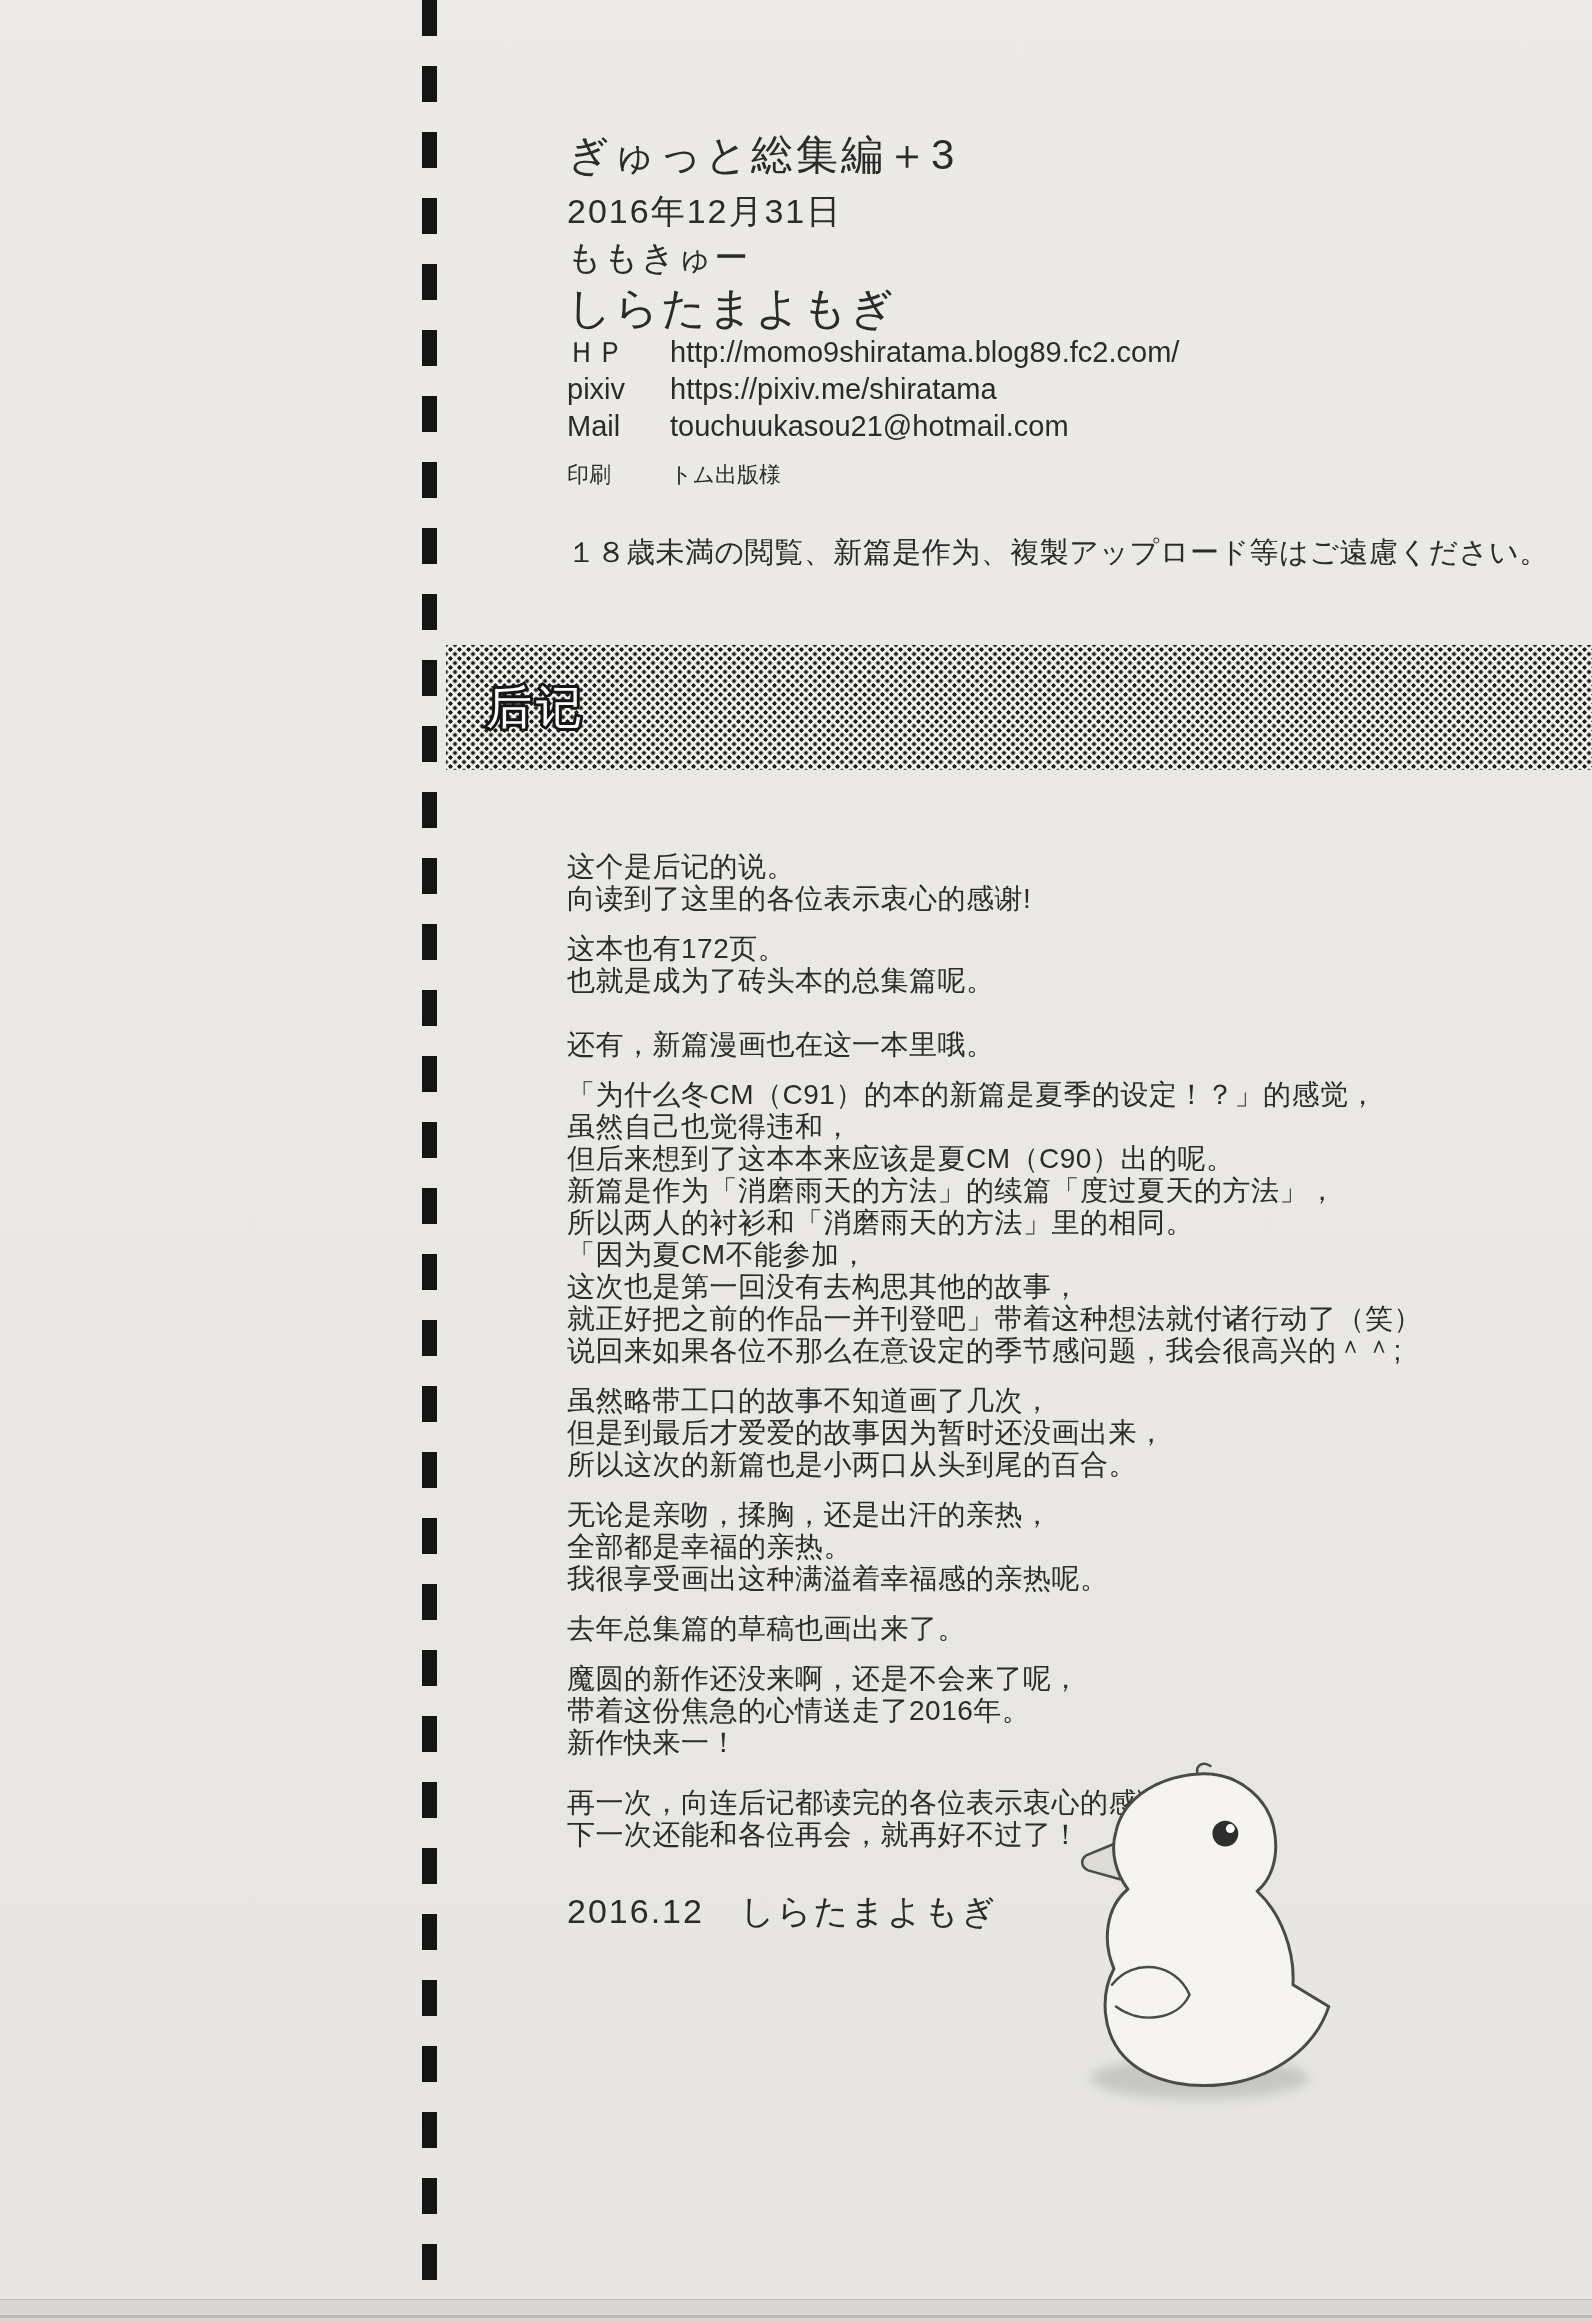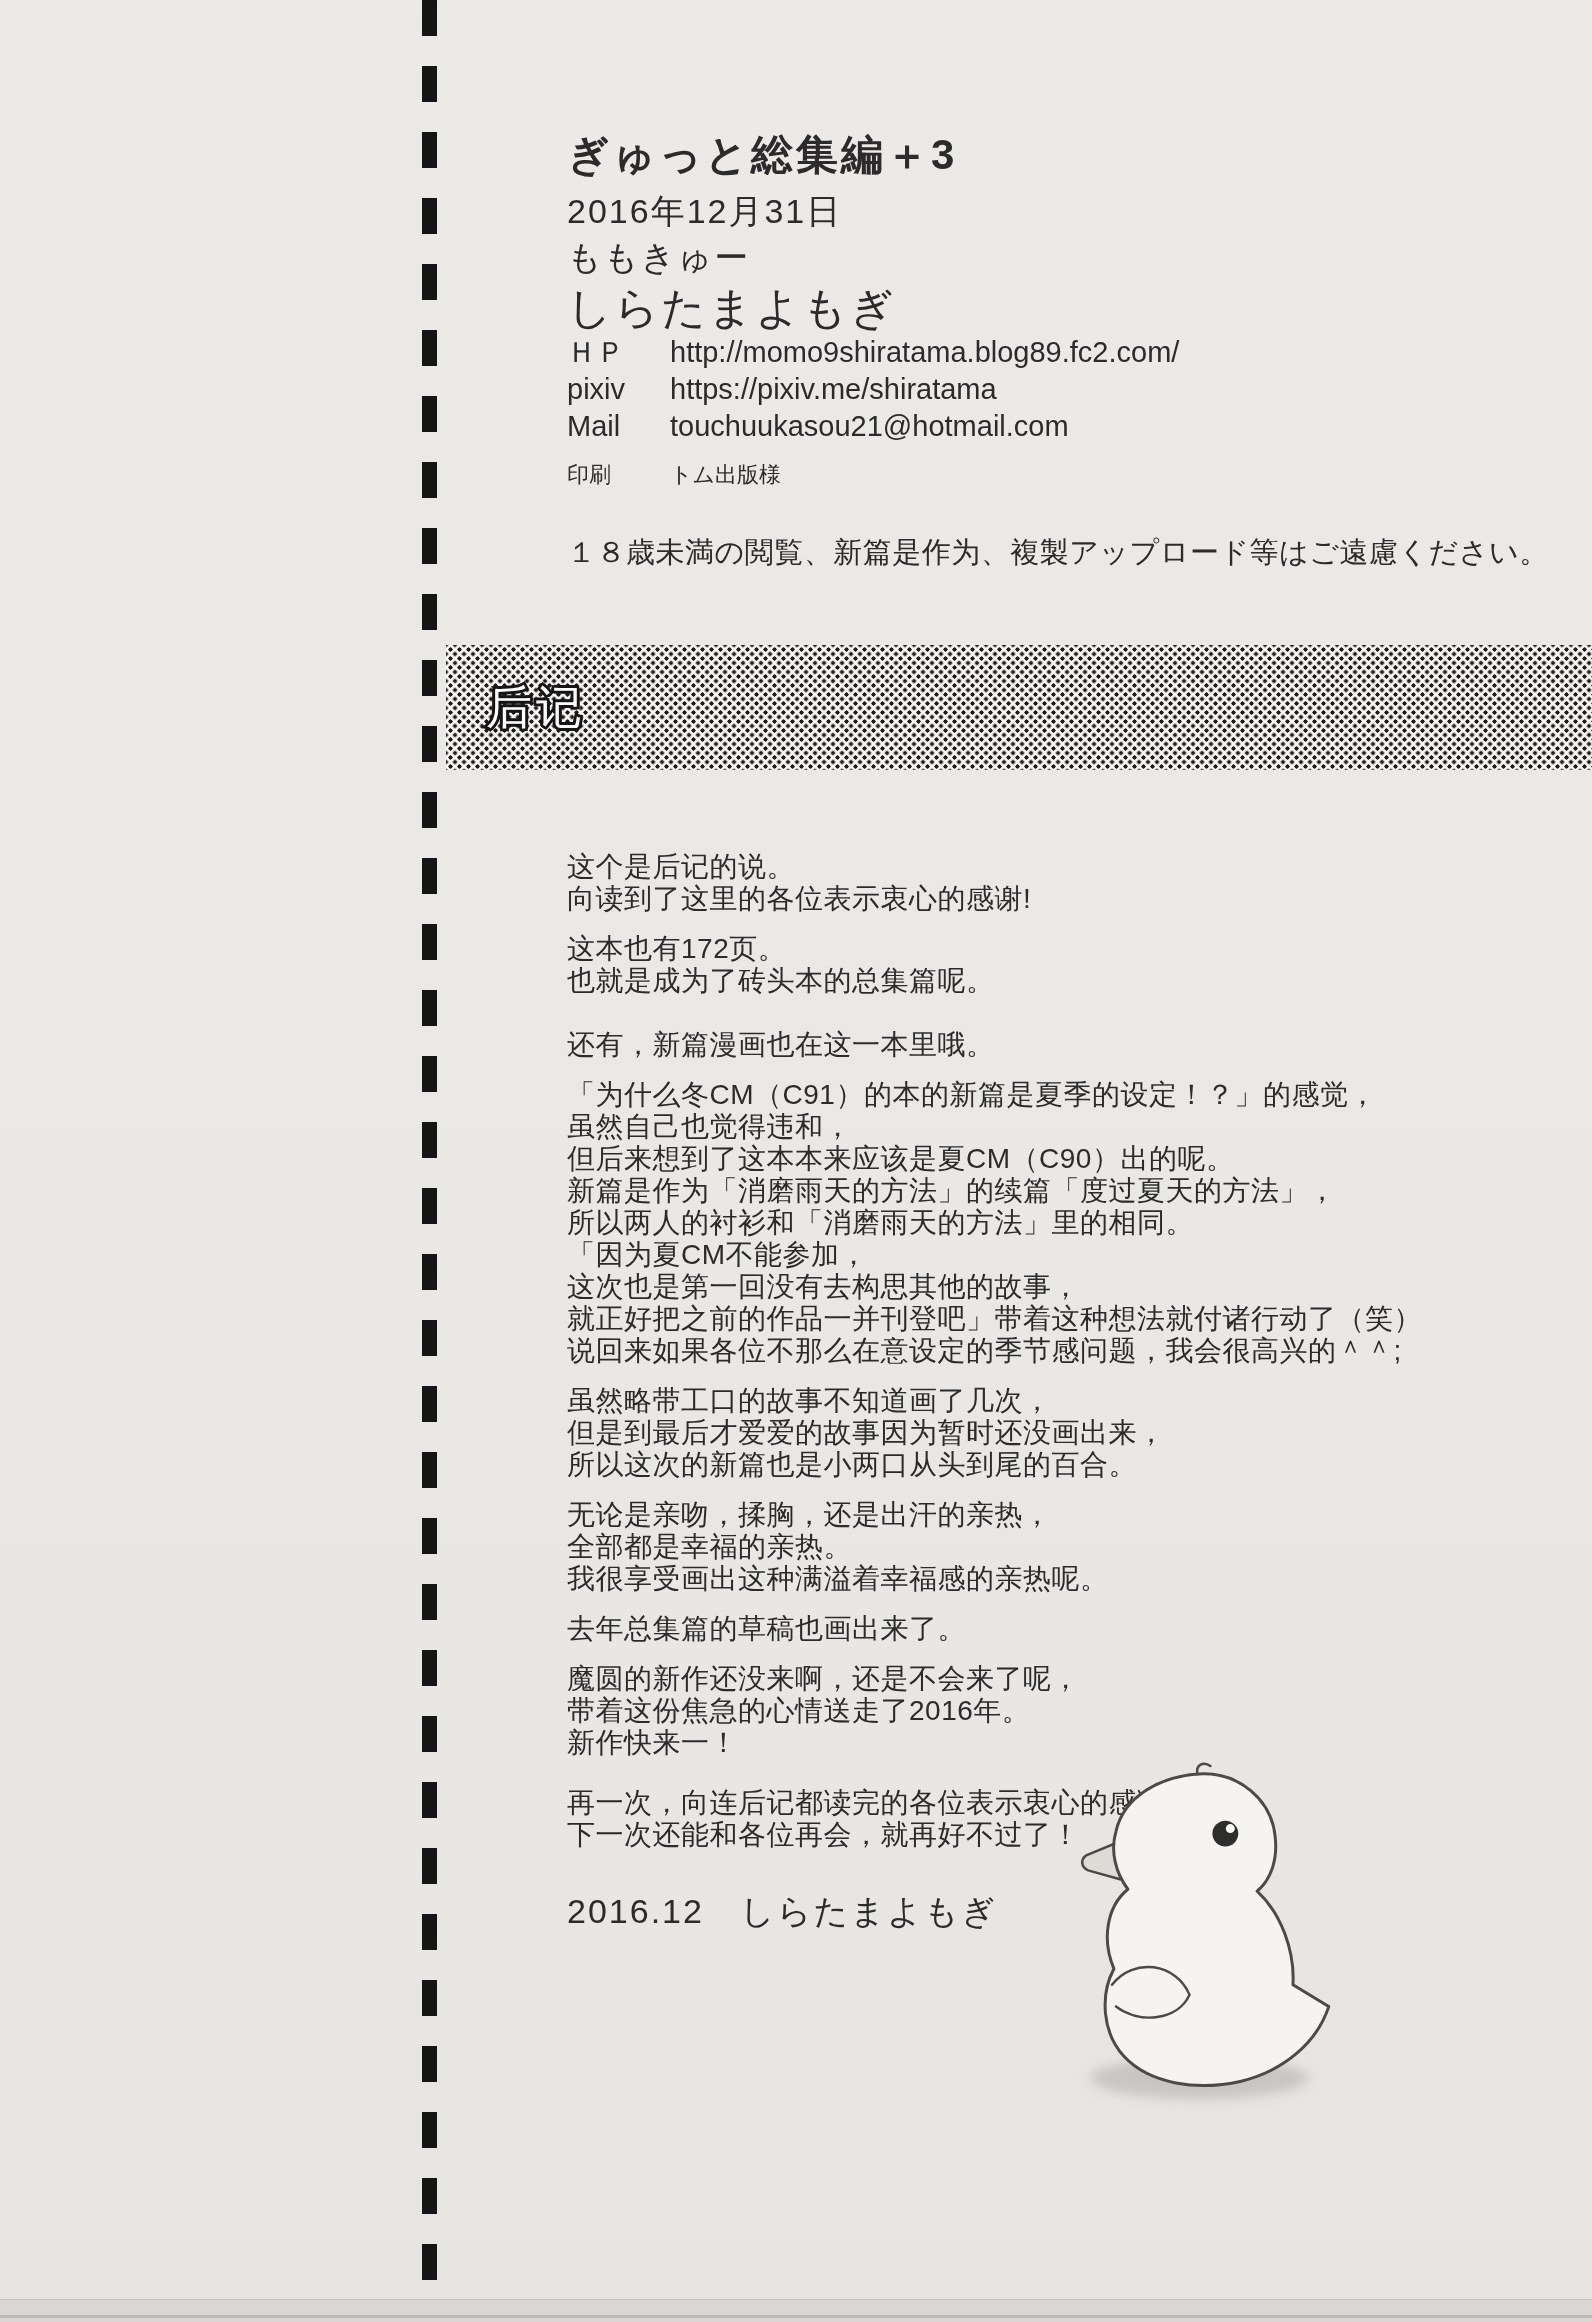--- a/index.html
+++ b/index.html
@@ -12,21 +12,21 @@
     font-family:"Liberation Sans","DejaVu Sans",sans-serif;
     color:#2b2b2b;
   }
   
   .dashed-line{
     position:absolute;left:422px;top:0;width:15px;height:2322px;
     background-image:repeating-linear-gradient(180deg,#151515 0 36px,transparent 36px 66px);
   }
   
   .colophon{position:absolute;left:567px;top:0;width:1005px;}
-  .book-title{position:absolute;left:0;top:127px;font-size:42px;font-weight:700;letter-spacing:3px;}
+  .book-title{position:absolute;left:0;top:127px;font-size:42px;font-weight:400;letter-spacing:3px;}
   .pub-date{position:absolute;left:0;top:189px;font-size:34px;letter-spacing:2px;}
   .circle-name{position:absolute;left:0;top:235px;font-size:34px;letter-spacing:2px;}
   .author-name{position:absolute;left:0;top:279px;font-size:44px;letter-spacing:2px;}
   .contacts{position:absolute;left:0;top:334px;font-size:29px;line-height:37px;}
   .contact-row{white-space:nowrap;}
   .contact-label{display:inline-block;width:103px;}
   .print-row{position:absolute;left:0;top:460px;font-size:22px;}
   .print-label{display:inline-block;width:103px;}
   .notice{position:absolute;left:0;top:533px;font-size:29px;letter-spacing:0.5px;white-space:nowrap;}
   

